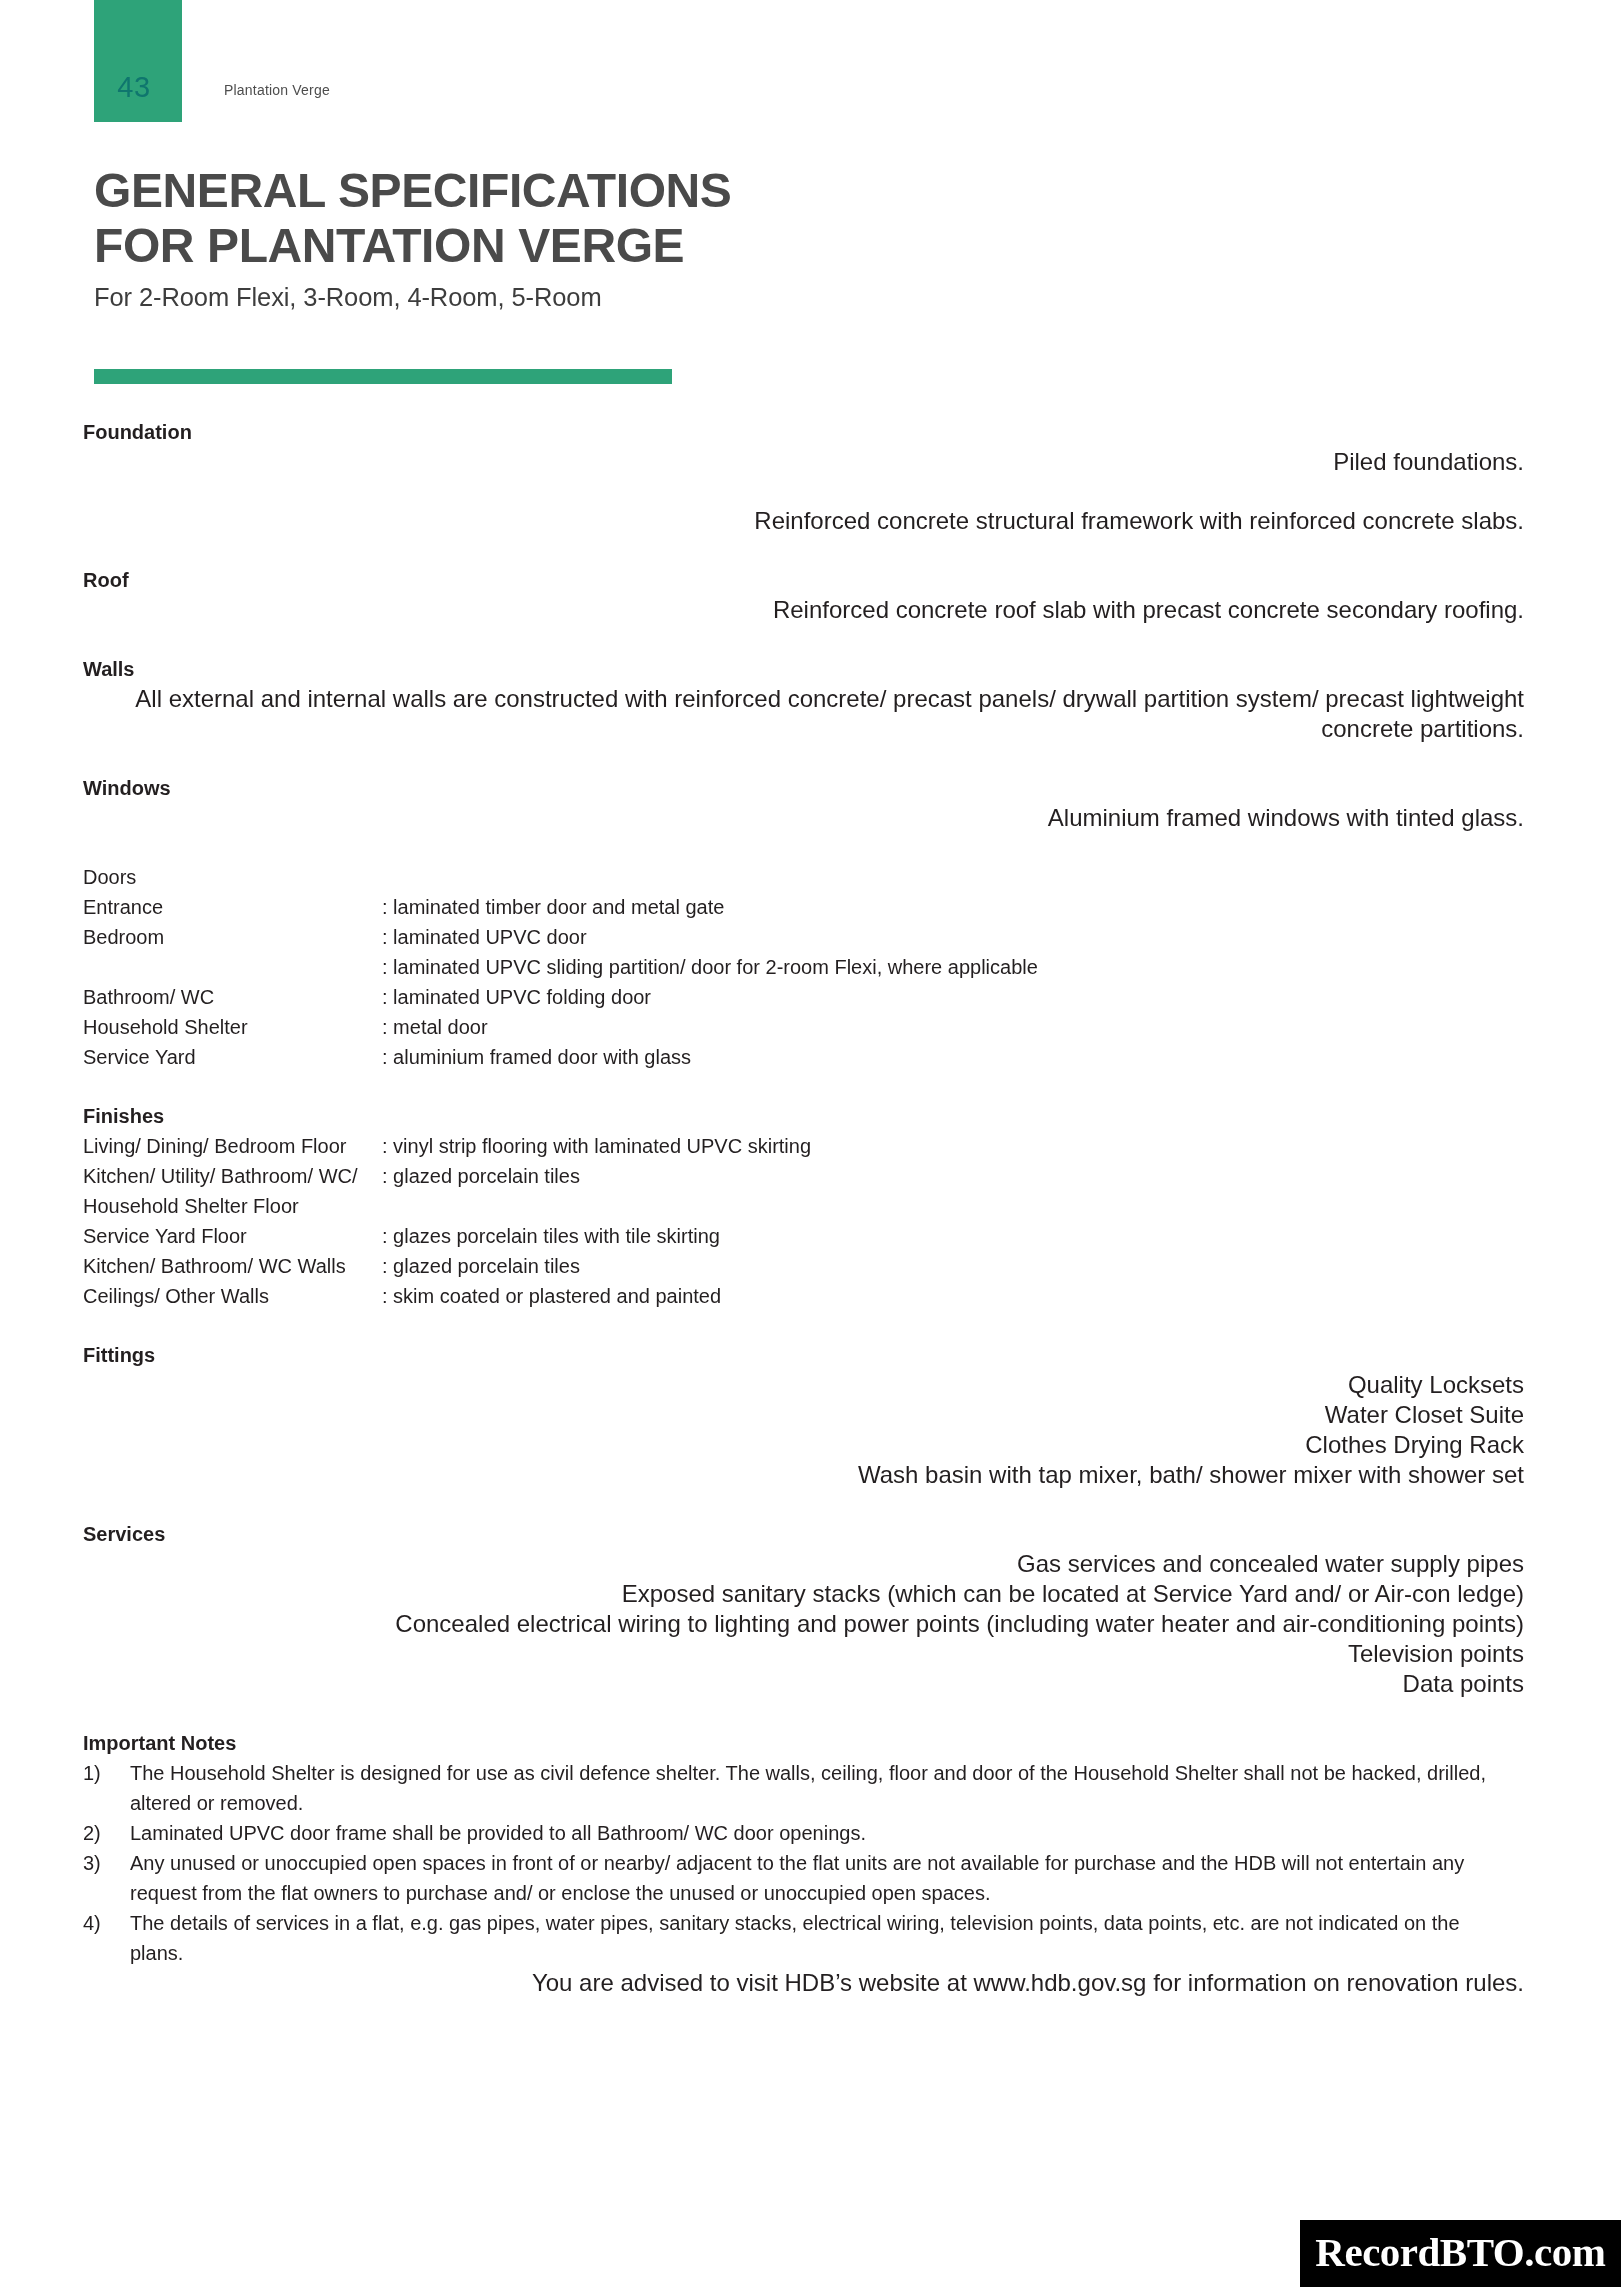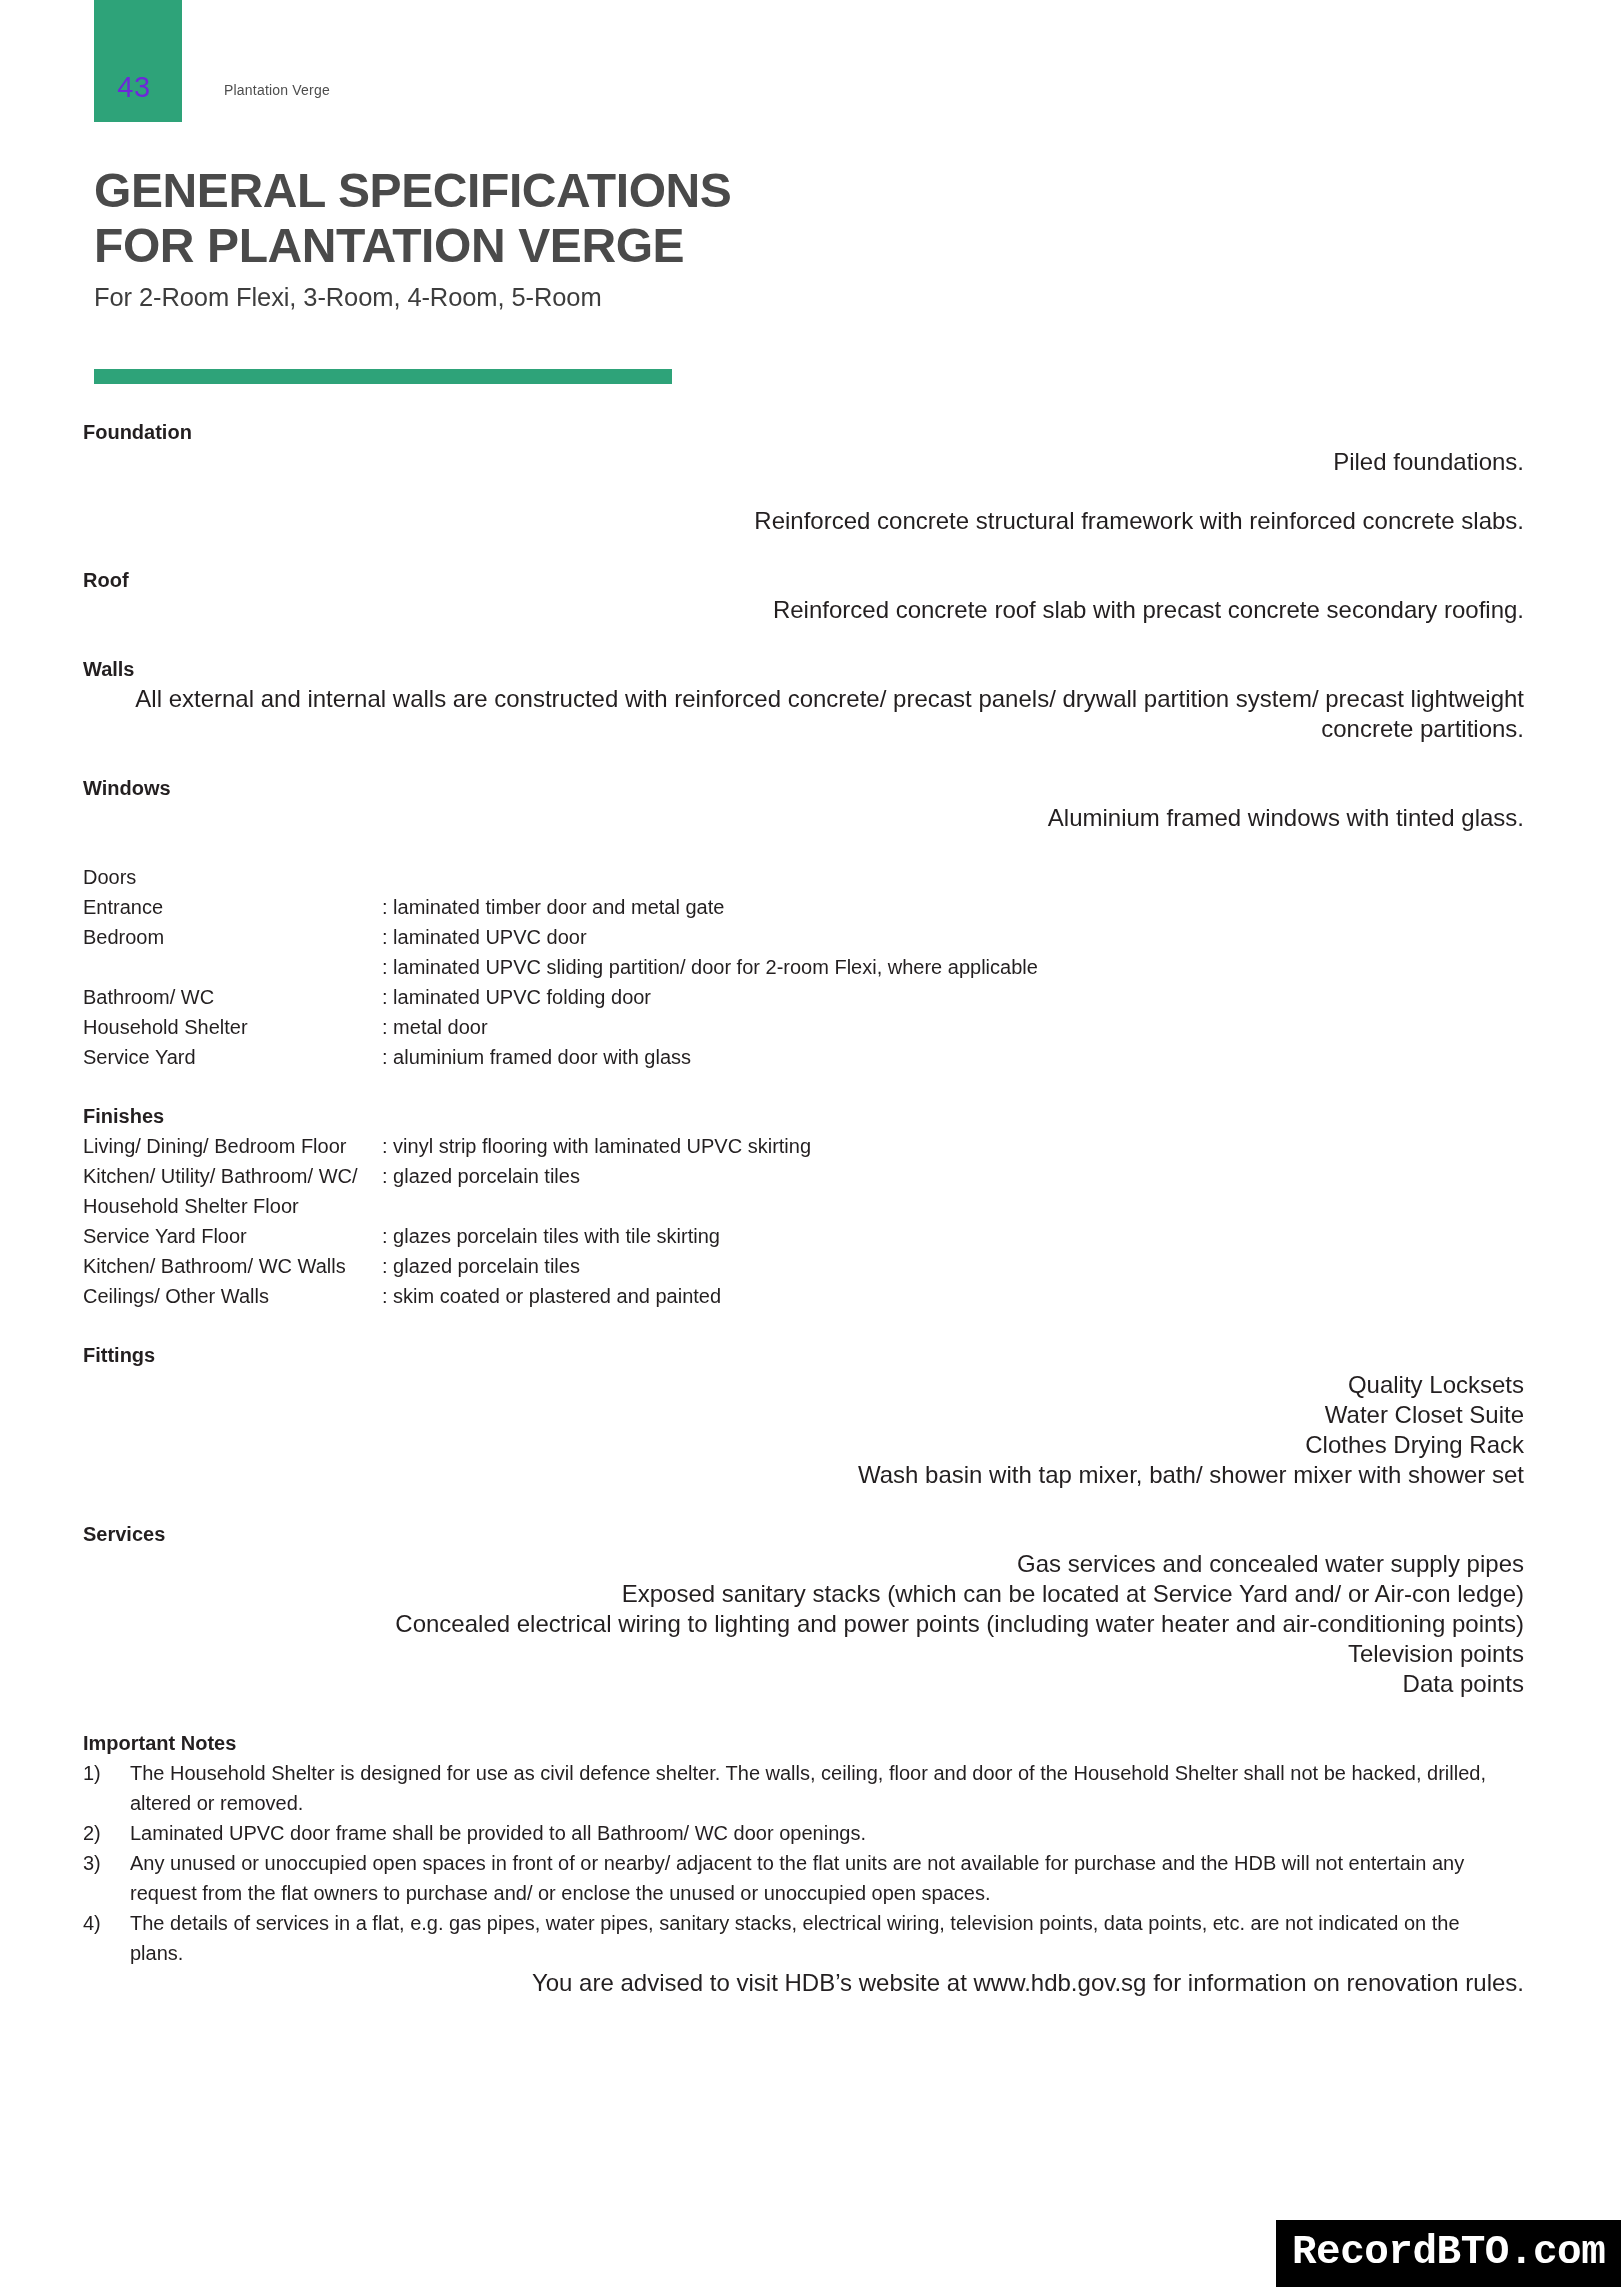--- a/index.html
+++ b/index.html
@@ -27,21 +27,21 @@
     width: 88px;
     height: 122px;
     background: #2ea379;
   }
   .page-number {
     position: absolute;
     left: 94px;
     top: 73px;
     width: 80px;
     text-align: center;
-    color: #6d28d9;
+    color: #0f766e;
     font-size: 29px;
     line-height: 29px;
     letter-spacing: 0.5px;
   }
   .header-label {
     position: absolute;
     left: 208px;
     top: 82px;
     font-size: 14px;
     color: #4d4d4d;
@@ -133,21 +133,21 @@
 
   .advisory { }
 
   
   .watermark {
     position: absolute;
     right: 0;
     bottom: 5.9px;
     background: #000000;
     color: #ffffff;
-    font-family: Liberation Mono, monospace;
+    font-family: Liberation Serif, serif;
     font-weight: bold;
     font-size: 41px;
     line-height: 57px;
     padding: 3.9px 15.7px 5.9px 15.7px;
     letter-spacing: -0.5px;
     white-space: nowrap;
   }
 </style>
 </head>
 <body>

